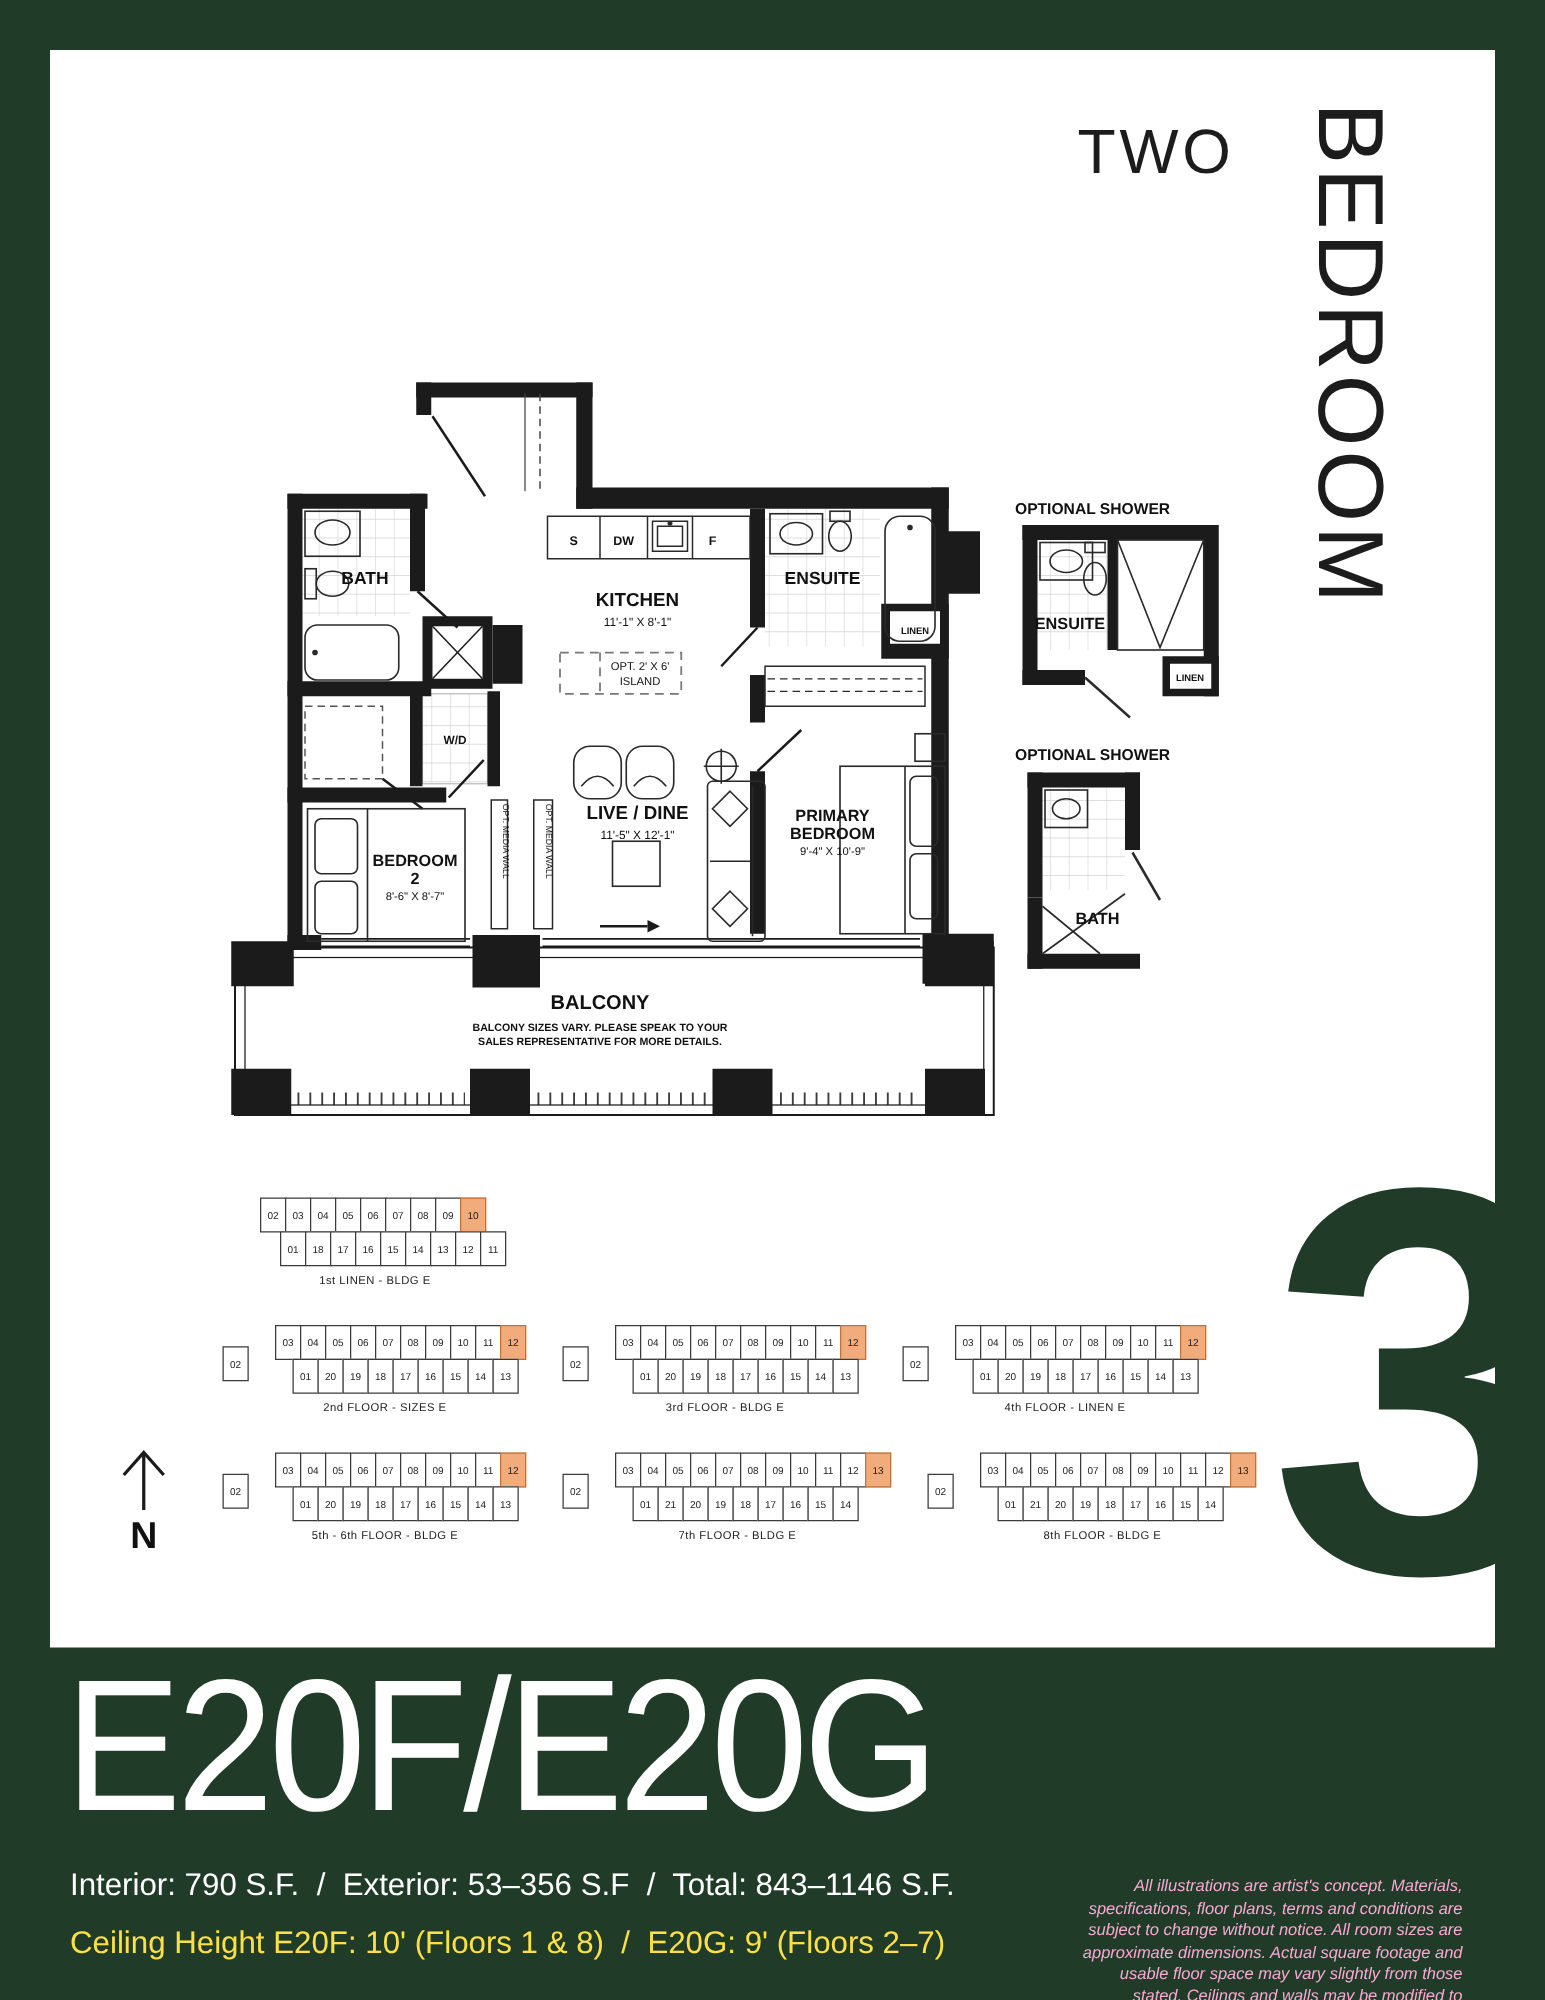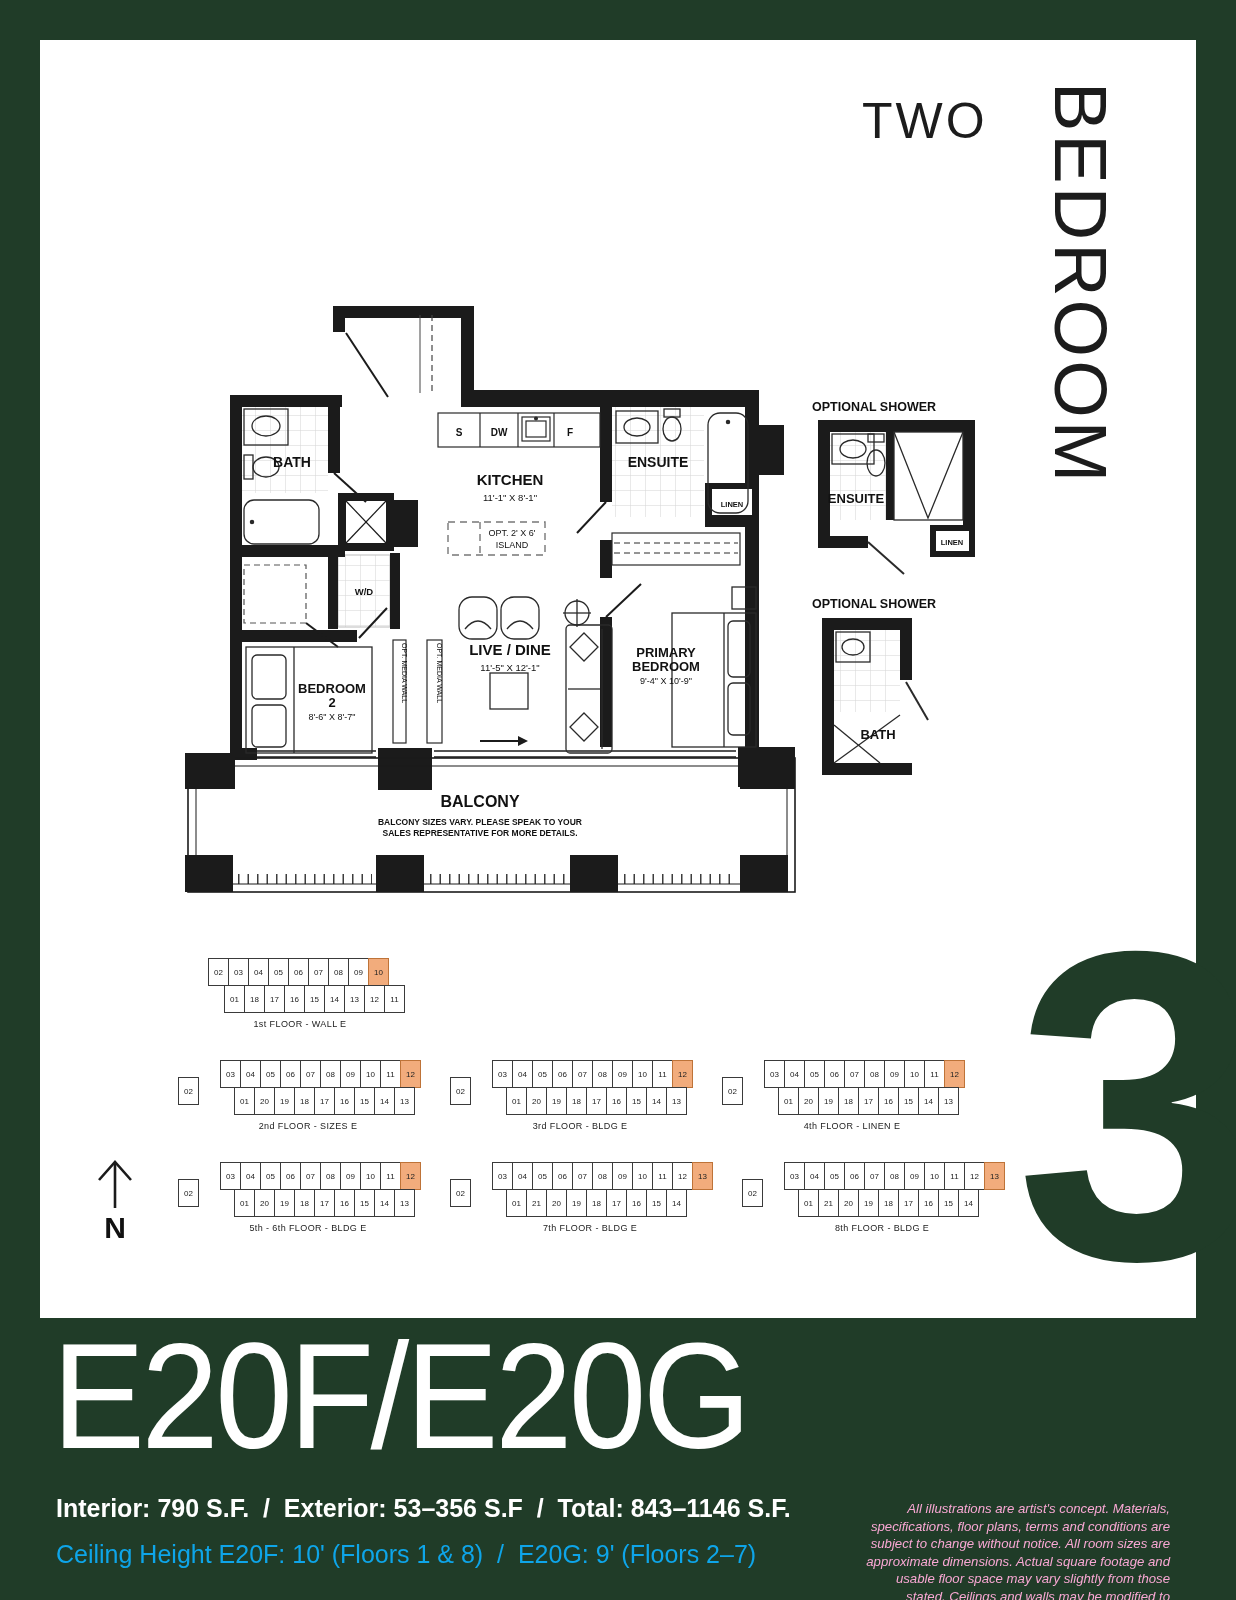--- a/index.html
+++ b/index.html
@@ -40,22 +40,22 @@
   
   #north{position:absolute;left:85px;top:1150px;}
 
   
   #numeral{position:absolute;right:-14px;top:886px;font-size:440px;line-height:1;font-weight:700;
            color:#203C28;letter-spacing:-10px;}
 
   
   .plan-name{position:absolute;left:52px;top:1318px;color:#fff;font-size:150px;line-height:1.05;
              font-weight:400;letter-spacing:-4px;transform:scaleX(.93);transform-origin:left top;white-space:nowrap;}
-  .stats{position:absolute;left:56px;top:1494px;color:#fff;font-size:25px;font-weight:700;white-space:pre;}
-  .ceiling{position:absolute;left:56px;top:1540px;color:#0ea5e9;font-size:25px;font-weight:400;white-space:pre;}
+  .stats{position:absolute;left:56px;top:1494px;color:#fff;font-size:25px;font-weight:400;white-space:pre;}
+  .ceiling{position:absolute;left:56px;top:1540px;color:#fde047;font-size:25px;font-weight:400;white-space:pre;}
   .disclaimer{position:absolute;right:66px;top:1500px;width:312px;color:#f9a8d4;font-size:13.2px;
               line-height:1.33;text-align:right;font-style:italic;}
 
   
   text{font-family:"Liberation Sans",sans-serif;}
   .rm{font-weight:700;fill:#111;}
   .dim{fill:#111;}
 </style>
 </head>
 <body>
@@ -316,21 +316,21 @@
           <div class="kp-cell">01</div>
           <div class="kp-cell">18</div>
           <div class="kp-cell">17</div>
           <div class="kp-cell">16</div>
           <div class="kp-cell">15</div>
           <div class="kp-cell">14</div>
           <div class="kp-cell">13</div>
           <div class="kp-cell">12</div>
           <div class="kp-cell">11</div>
         </div>
-        <div class="kp-cap">1st FLOOR - WALL E</div>
+        <div class="kp-cap">1st LINEN - BLDG E</div>
       </div>
     </div>
   <div id="kprow2" class="kp-row-wrap">
       <div class="kp">
         <div class="kp-row kp-top">
           <div class="kp-cell">03</div>
           <div class="kp-cell">04</div>
           <div class="kp-cell">05</div>
           <div class="kp-cell">06</div>
           <div class="kp-cell">07</div>

